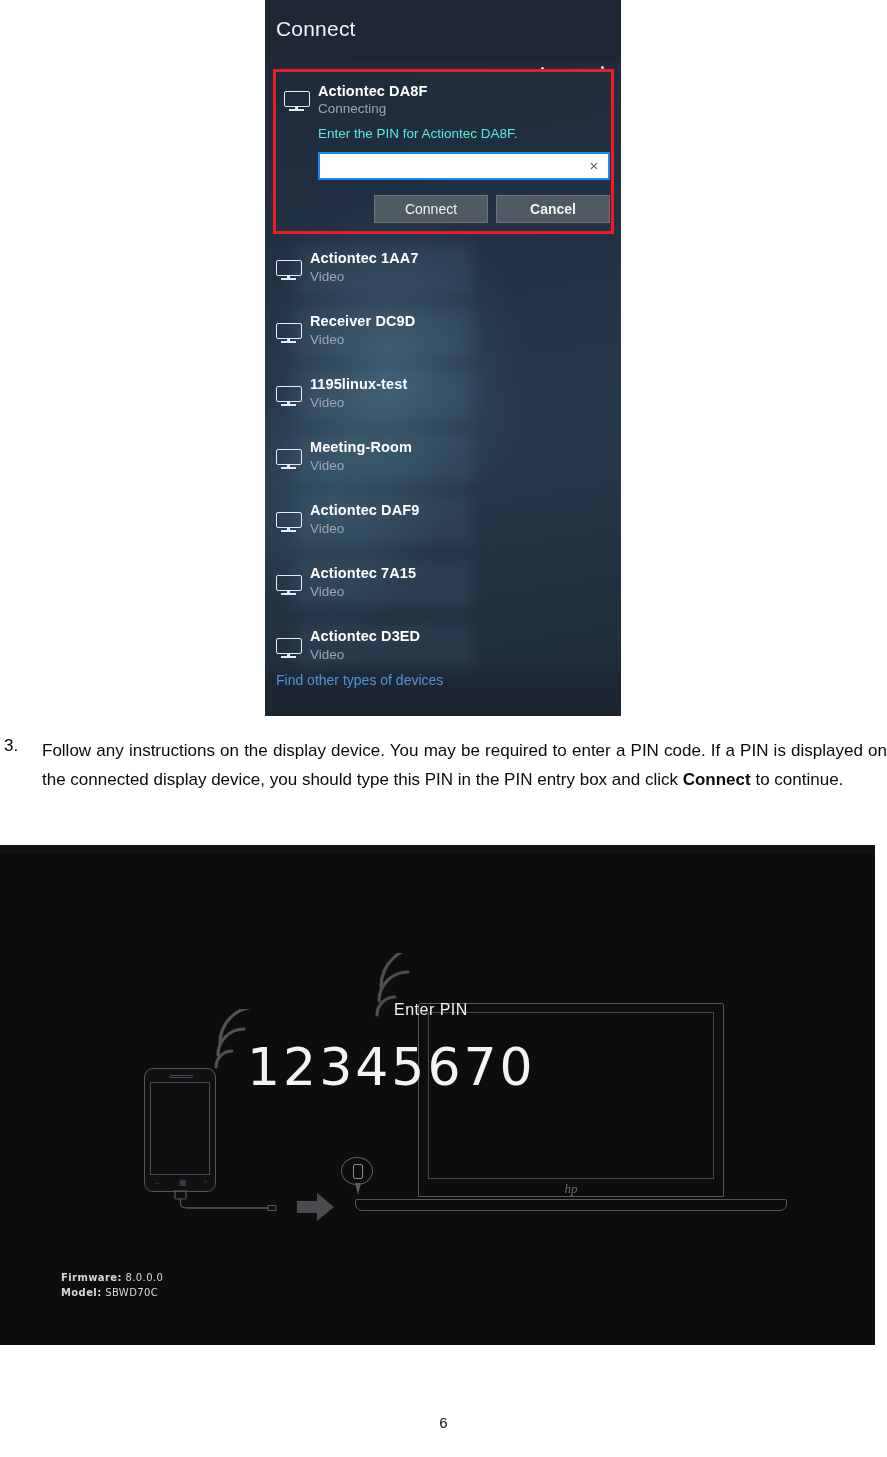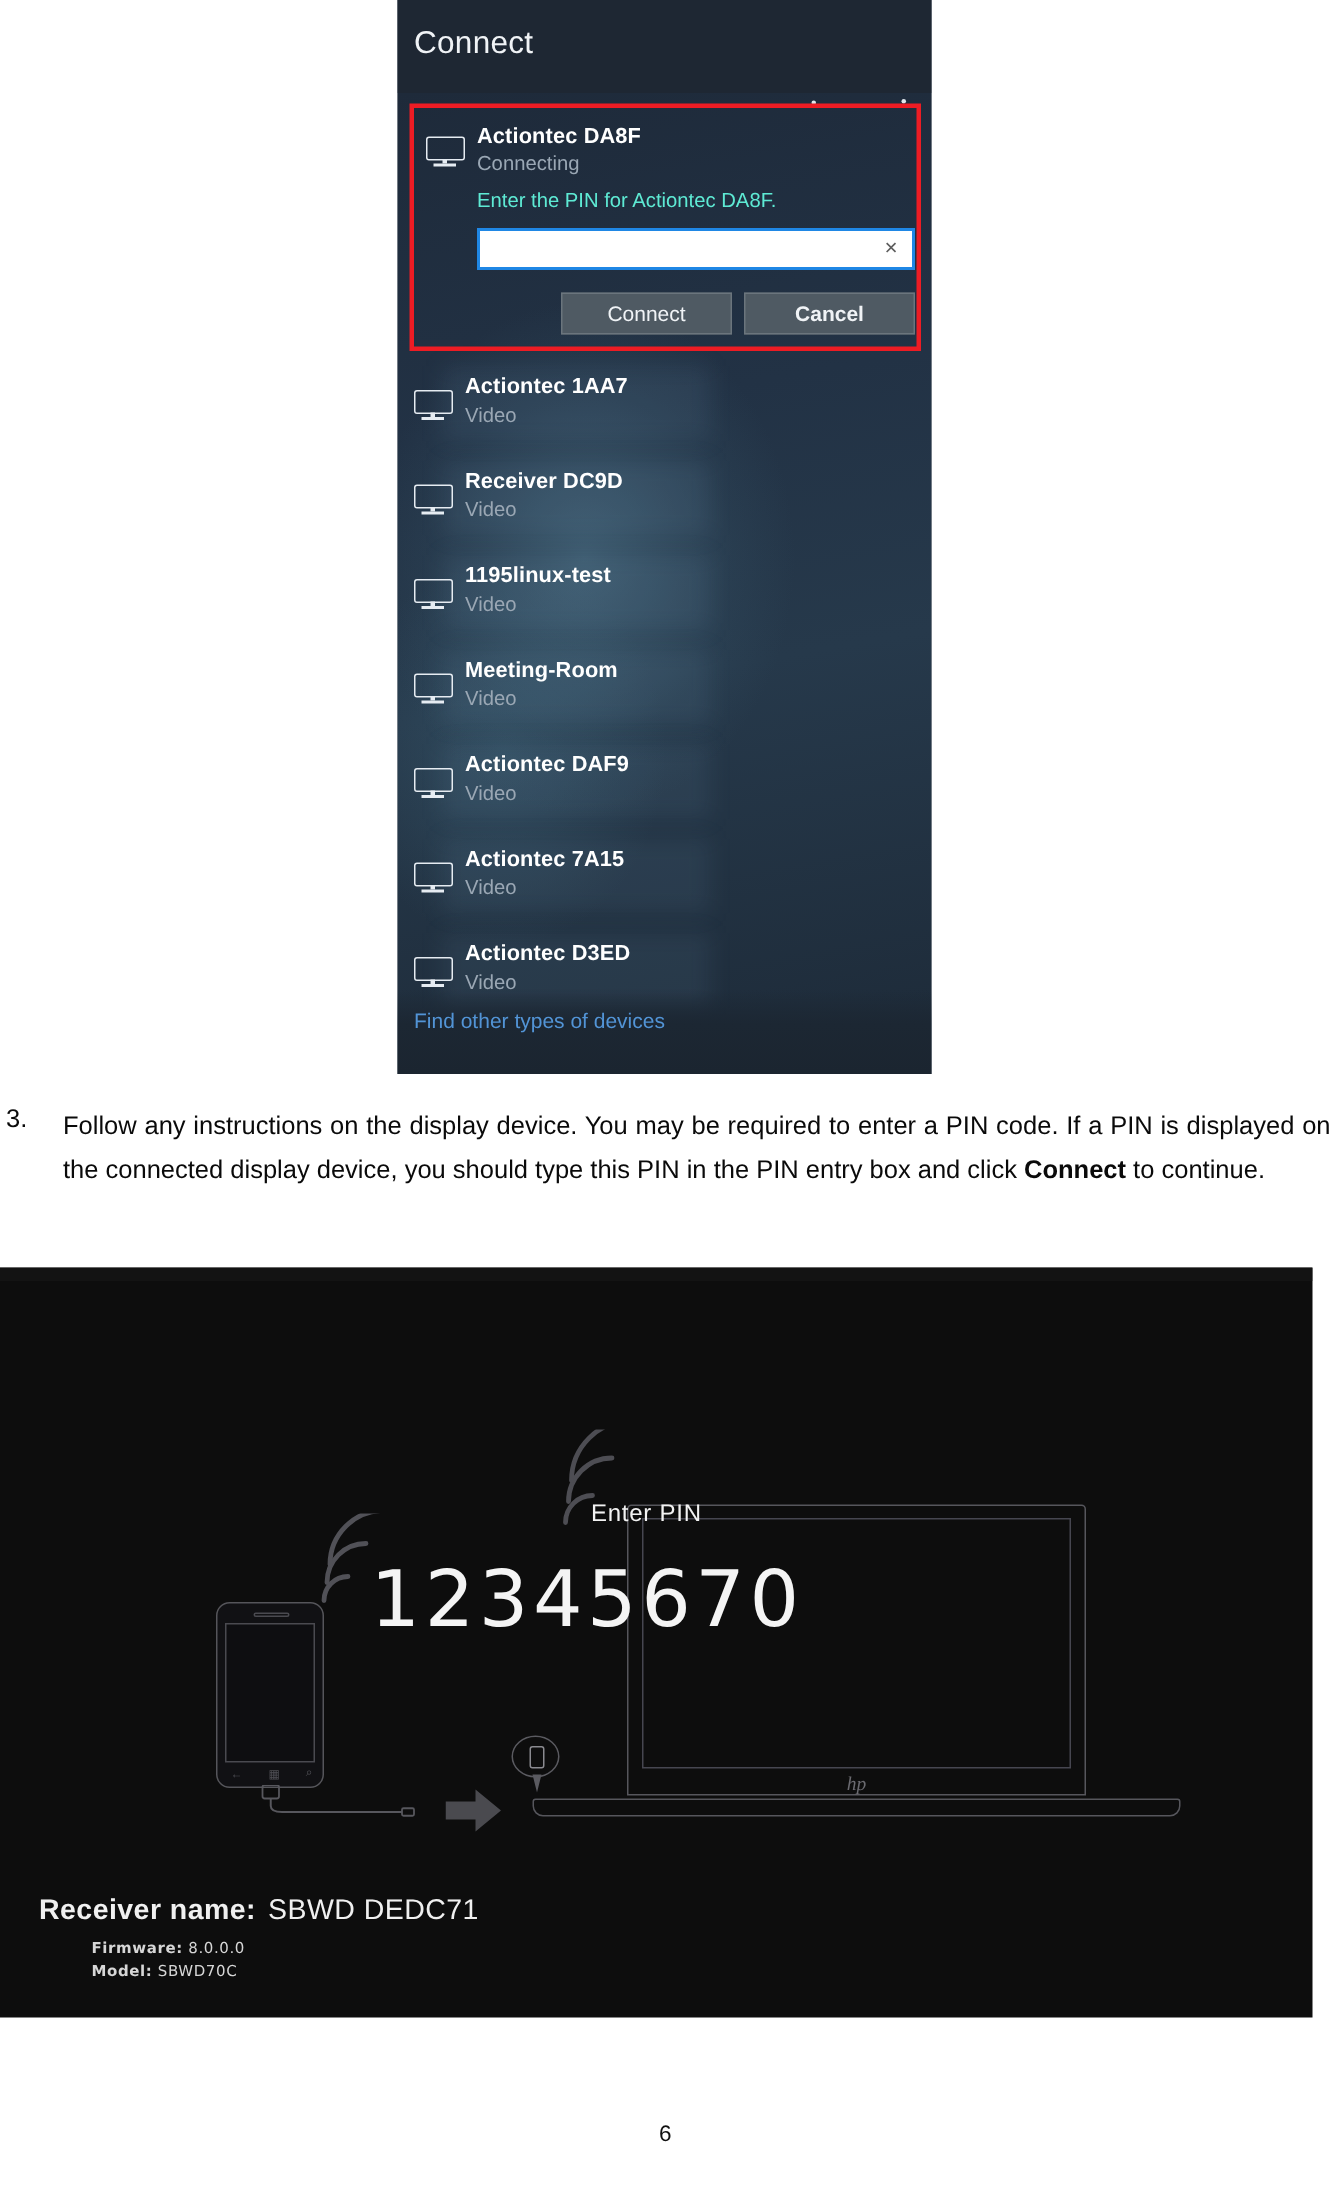--- a/index.html
+++ b/index.html
@@ -639,23 +639,20 @@
 </div>
 
 <svg id="transfer-arrow" viewBox="0 0 38 30">
   <path d="M0 9 L20 9 L20 1 L37 15 L20 29 L20 21 L0 21 Z" fill="#4a4a4f"></path>
 </svg>
 
 <div id="enter-pin-label">Enter PIN</div>
 <div id="pin-digits">12345670</div>
 
 <div id="receiver-info">
-  <div id="receiver-name-line">
-    <span class="lbl">Receiver name:</span><span class="val">SBWD DEDC71</span>
-  </div>
   <div class="rcv-meta">
     <span class="mlbl">Firmware:</span>&nbsp;<span>8.0.0.0</span>
   </div>
   <div class="rcv-meta" style="margin-top:4px;">
     <span class="mlbl">Model:</span>&nbsp;<span>SBWD70C</span>
   </div>
 </div>
 
 <div id="page-number">6</div>
 

